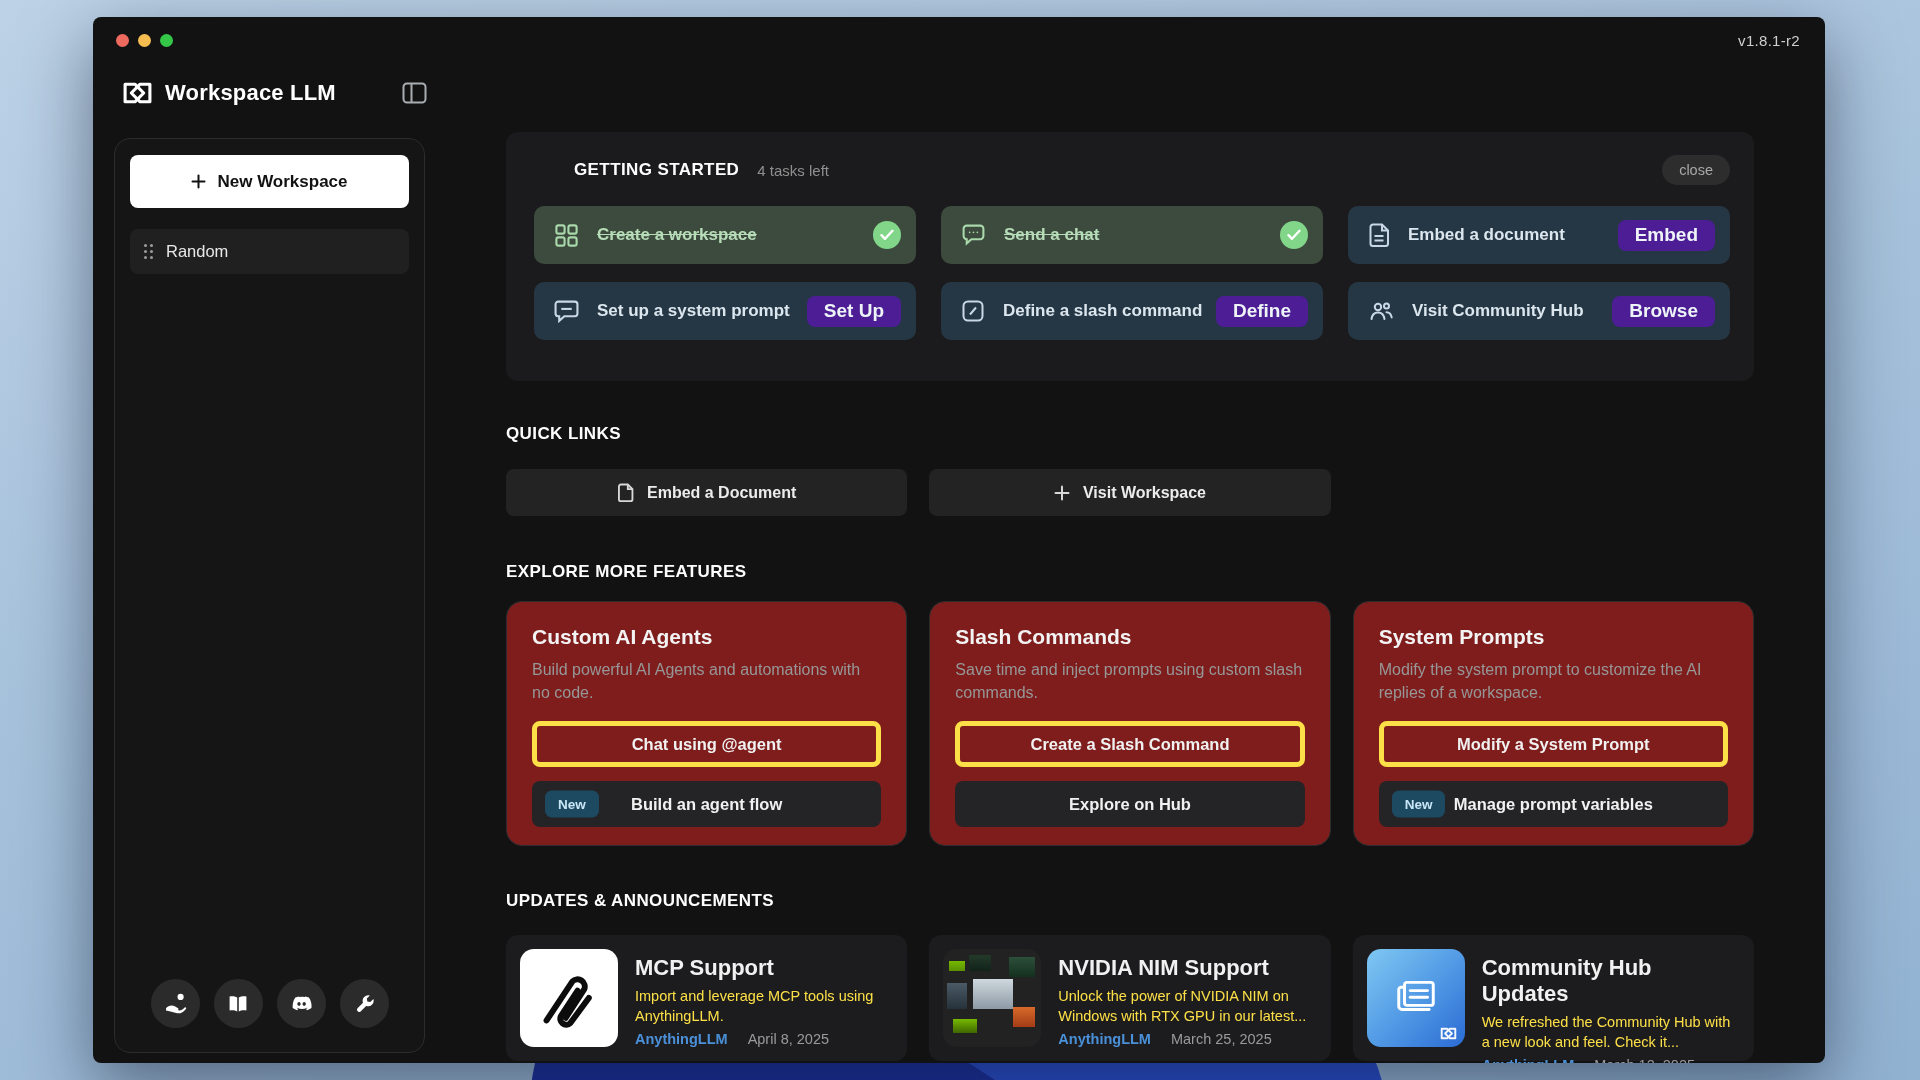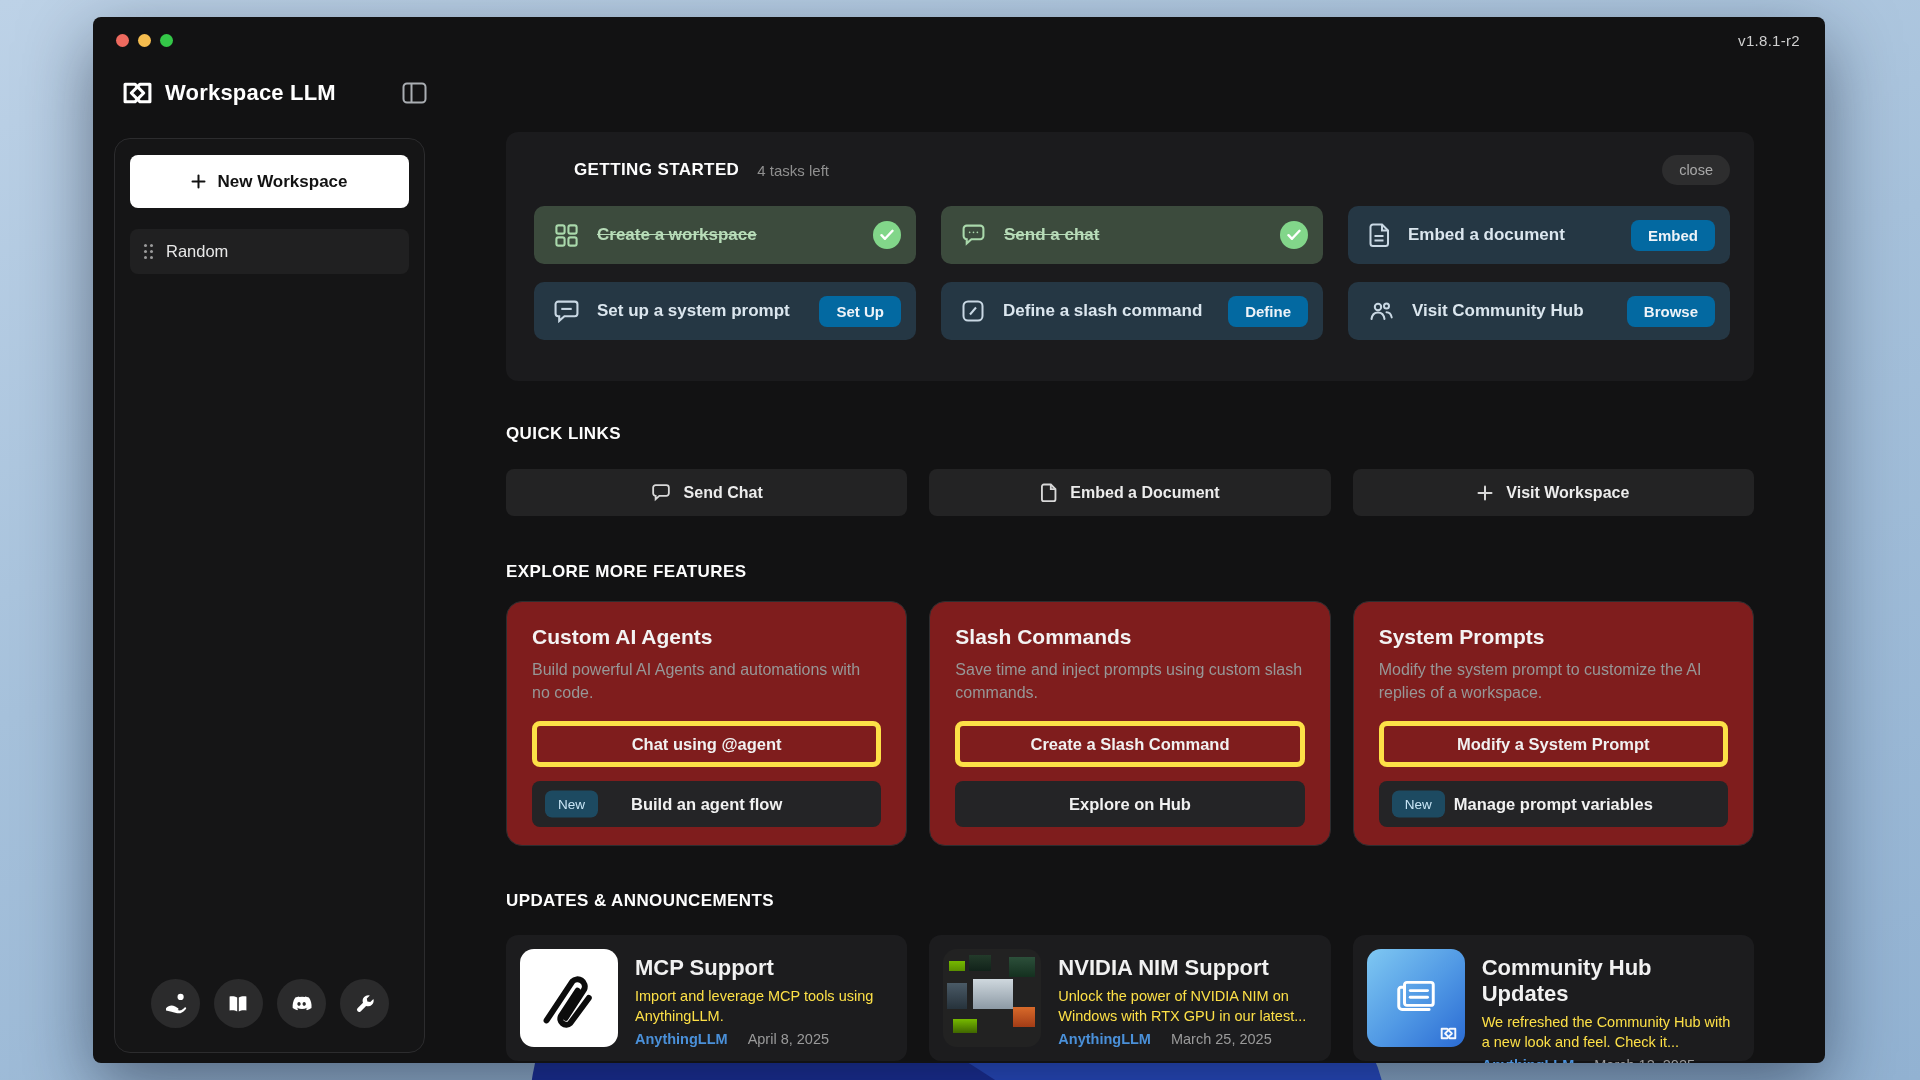--- a/index.html
+++ b/index.html
@@ -80,21 +80,21 @@
   .task.todo .t-icon { color:#c9d8e4; }
   .t-label { margin-left:18px; font-size:17px; font-weight:600; }
   .task.done .t-label { color:#b7dcb8; text-decoration:line-through; }
   .task.todo .t-label { color:#dbe6ee; }
   .t-check {
     margin-left:auto; width:28px; height:28px; border-radius:50%; background:#82d68a;
     display:flex; align-items:center; justify-content:center;
   }
   .t-btn {
     margin-left:auto; height:31px; padding:0 17px; border:none; border-radius:8px;
-    background:#0369a1; color:#eef3f8; font-family:inherit; font-size:15px; font-weight:600; cursor:pointer;
+    background:#4c1d95; color:#eef3f8; font-family:inherit; font-size:19px; font-weight:600; cursor:pointer;
   }
 
   .quick-title { margin-top:43px; }
   .quick-row { margin-top:25px; display:grid; grid-template-columns:repeat(3,1fr); gap:22px; }
   .quick-btn {
     height:47px; background:#232324; border:none; border-radius:8px;
     display:flex; align-items:center; justify-content:center; gap:13px;
     color:#ececec; font-family:inherit; font-size:16px; font-weight:600; cursor:pointer;
   }
   .quick-btn .q-icon { color:#d8d8d8; display:flex; }
@@ -112,21 +112,21 @@
     border:5px solid #fde047; border-radius:8px; color:#f1f1f1;
     font-family:inherit; font-size:16.5px; font-weight:600; cursor:pointer;
   }
   .f-secondary {
     margin-top:14px; width:100%; height:46px; background:#242426; border:none; border-radius:8px;
     color:#f1f1f1; font-family:inherit; font-size:16.5px; font-weight:600; cursor:pointer;
     position:relative; display:flex; align-items:center; justify-content:center;
   }
   .badge {
     position:absolute; left:13px; top:50%; transform:translateY(-50%);
-    background:#1d4a61; color:#c9e6f6; font-size:13.5px; font-weight:400;
+    background:#1d4a61; color:#c9e6f6; font-size:13.5px; font-weight:700;
     padding:6px 13px; border-radius:7px;
   }
 
   .updates-title { margin-top:45px; }
   .updates-row { margin-top:24px; display:grid; grid-template-columns:repeat(3,1fr); gap:22px; }
   .u-card {
     height:126px; background:#1c1c1e; border-radius:12px; padding:14px;
     display:flex; gap:17px; cursor:pointer;
   }
   .u-thumb { width:98px; height:98px; border-radius:14px; flex:none; position:relative; overflow:hidden; }
@@ -338,28 +338,20 @@
             <button class="t-btn">Browse</button>
           </div>
 
         </div>
       </div>
 
       <div class="sec-title quick-title">QUICK LINKS</div>
       <div class="quick-row">
         <button class="quick-btn">
           <span class="q-icon">
-            <svg width="20" height="19" viewBox="0 0 24 23" fill="none" stroke="currentColor" stroke-width="2.2">
-              <path d="M5.5 2.5h13a3 3 0 0 1 3 3v7a3 3 0 0 1-3 3H10l-4.5 4v-4a3 3 0 0 1-3-3v-7a3 3 0 0 1 3-3Z"></path>
-            </svg>
-          </span>
-          <span>Send Chat</span>
-        </button>
-        <button class="quick-btn">
-          <span class="q-icon">
             <svg width="17" height="20" viewBox="0 0 22 25" fill="none" stroke="currentColor" stroke-width="2.4">
               <path d="M5 1.5h9l6 6v13a2.5 2.5 0 0 1-2.5 2.5h-12.5a2.5 2.5 0 0 1-2.5-2.5v-16.5a2.5 2.5 0 0 1 2.5-2.5Z"></path>
               <path d="M14 1.5v6h6"></path>
             </svg>
           </span>
           <span>Embed a Document</span>
         </button>
         <button class="quick-btn">
           <span class="q-icon">
             <svg width="16" height="16" viewBox="0 0 16 16" stroke="currentColor" stroke-width="2" stroke-linecap="round">

